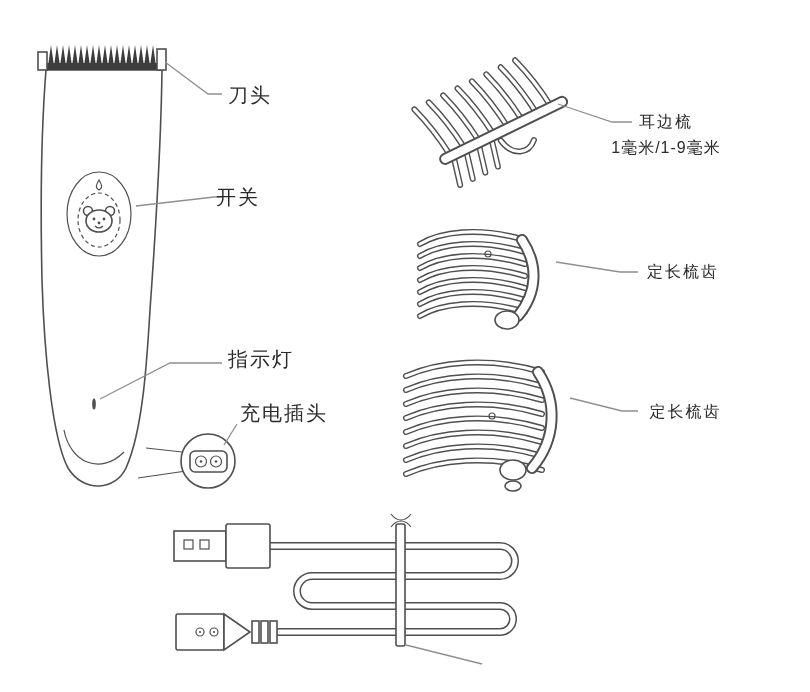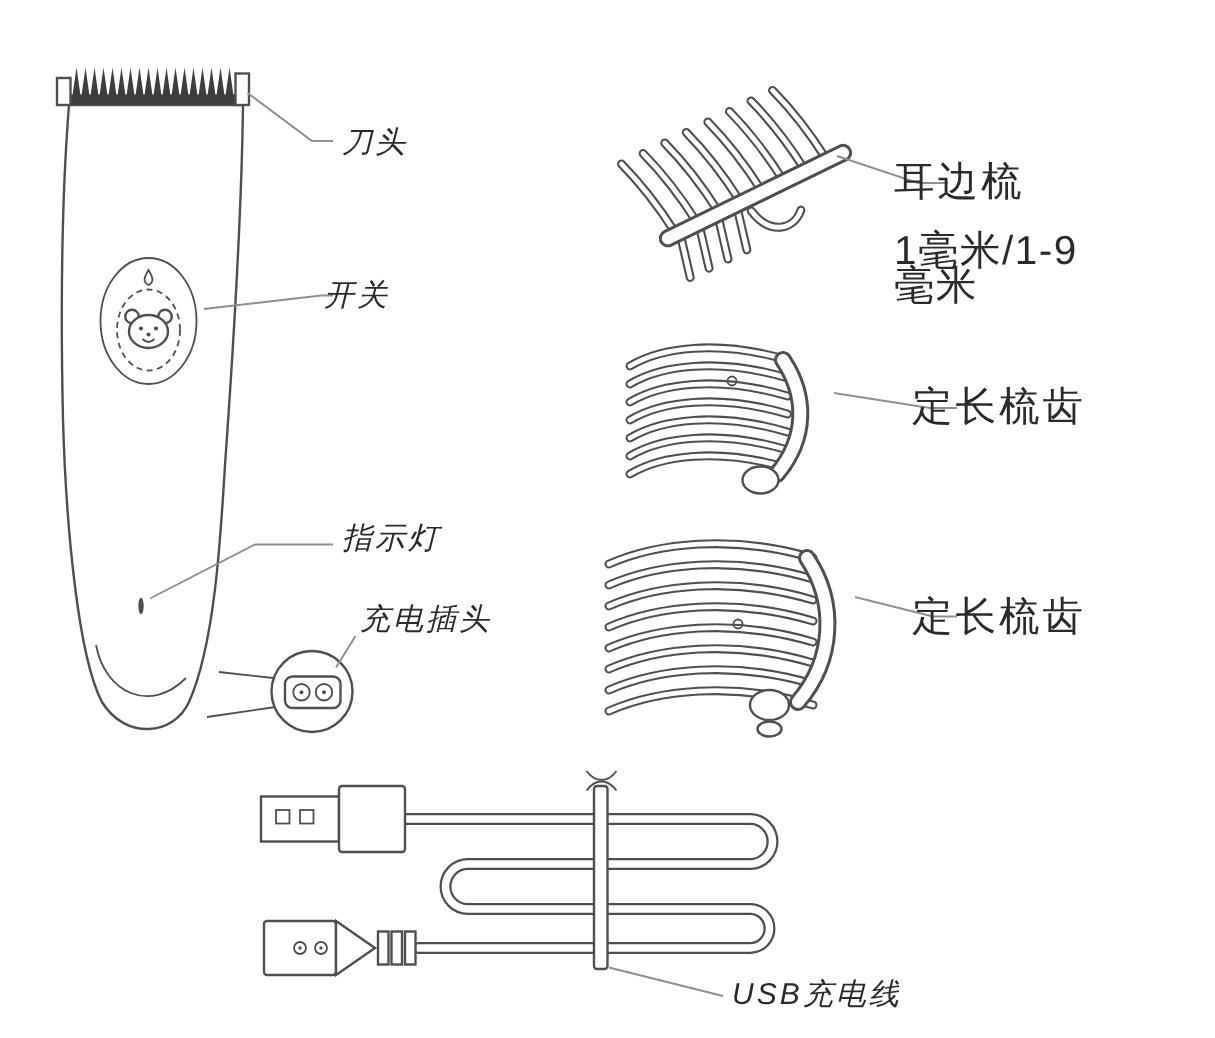--- a/index.html
+++ b/index.html
@@ -18,28 +18,28 @@
   .dot{fill:var(--line,#4f4f4f);stroke:none;}
   .tooth-o{stroke:var(--line,#4f4f4f);stroke-width:6;fill:none;stroke-linecap:round;}
   .tooth-i{stroke:#fff;stroke-width:3.2;fill:none;stroke-linecap:round;}
   .spine-o{stroke:var(--line,#4f4f4f);stroke-width:12;fill:none;stroke-linecap:round;}
   .spine-i{stroke:#fff;stroke-width:8;fill:none;stroke-linecap:round;}
   .cable-o{stroke:var(--line,#4f4f4f);stroke-width:8;fill:none;stroke-linecap:round;}
   .cable-i{stroke:#fff;stroke-width:5;fill:none;stroke-linecap:round;}
   .leader{stroke:var(--leader,#8f8f8f);stroke-width:1.3;fill:none;}
   .label{
     position:absolute;font-size:20px;color:var(--text,#2a2a2a);
-    letter-spacing:2px;white-space:nowrap;line-height:23px;font-style:italic;
+    letter-spacing:2px;white-space:nowrap;line-height:23px;
   }
   .label-block{
-    position:absolute;font-size:27px;
+    position:absolute;text-align:center;font-size:16px;
     color:var(--text,#2a2a2a);line-height:23px;
   }
   .label-block .name{letter-spacing:2px;}
-  .label-block .spec{margin-top:23px;letter-spacing:1px;}
+  .label-block .spec{margin-top:3px;letter-spacing:1px;}
 </style>
 </head>
 <body>
 
 <div class="canvas">
 
   <svg width="810" height="692" viewBox="0 0 810 692">
 
     <g>
 
@@ -166,14 +166,13 @@
   </div>
 
   <div class="label-block" style="left:608px;top:260px;width:150px">
     <div class="name">定长梳齿</div>
   </div>
 
   <div class="label-block" style="left:608px;top:400px;width:155px">
     <div class="name">定长梳齿</div>
   </div>
 
-  <div class="label" style="left:488px;top:652px">USB充电线</div>
 </div>
 
 </body></html>

